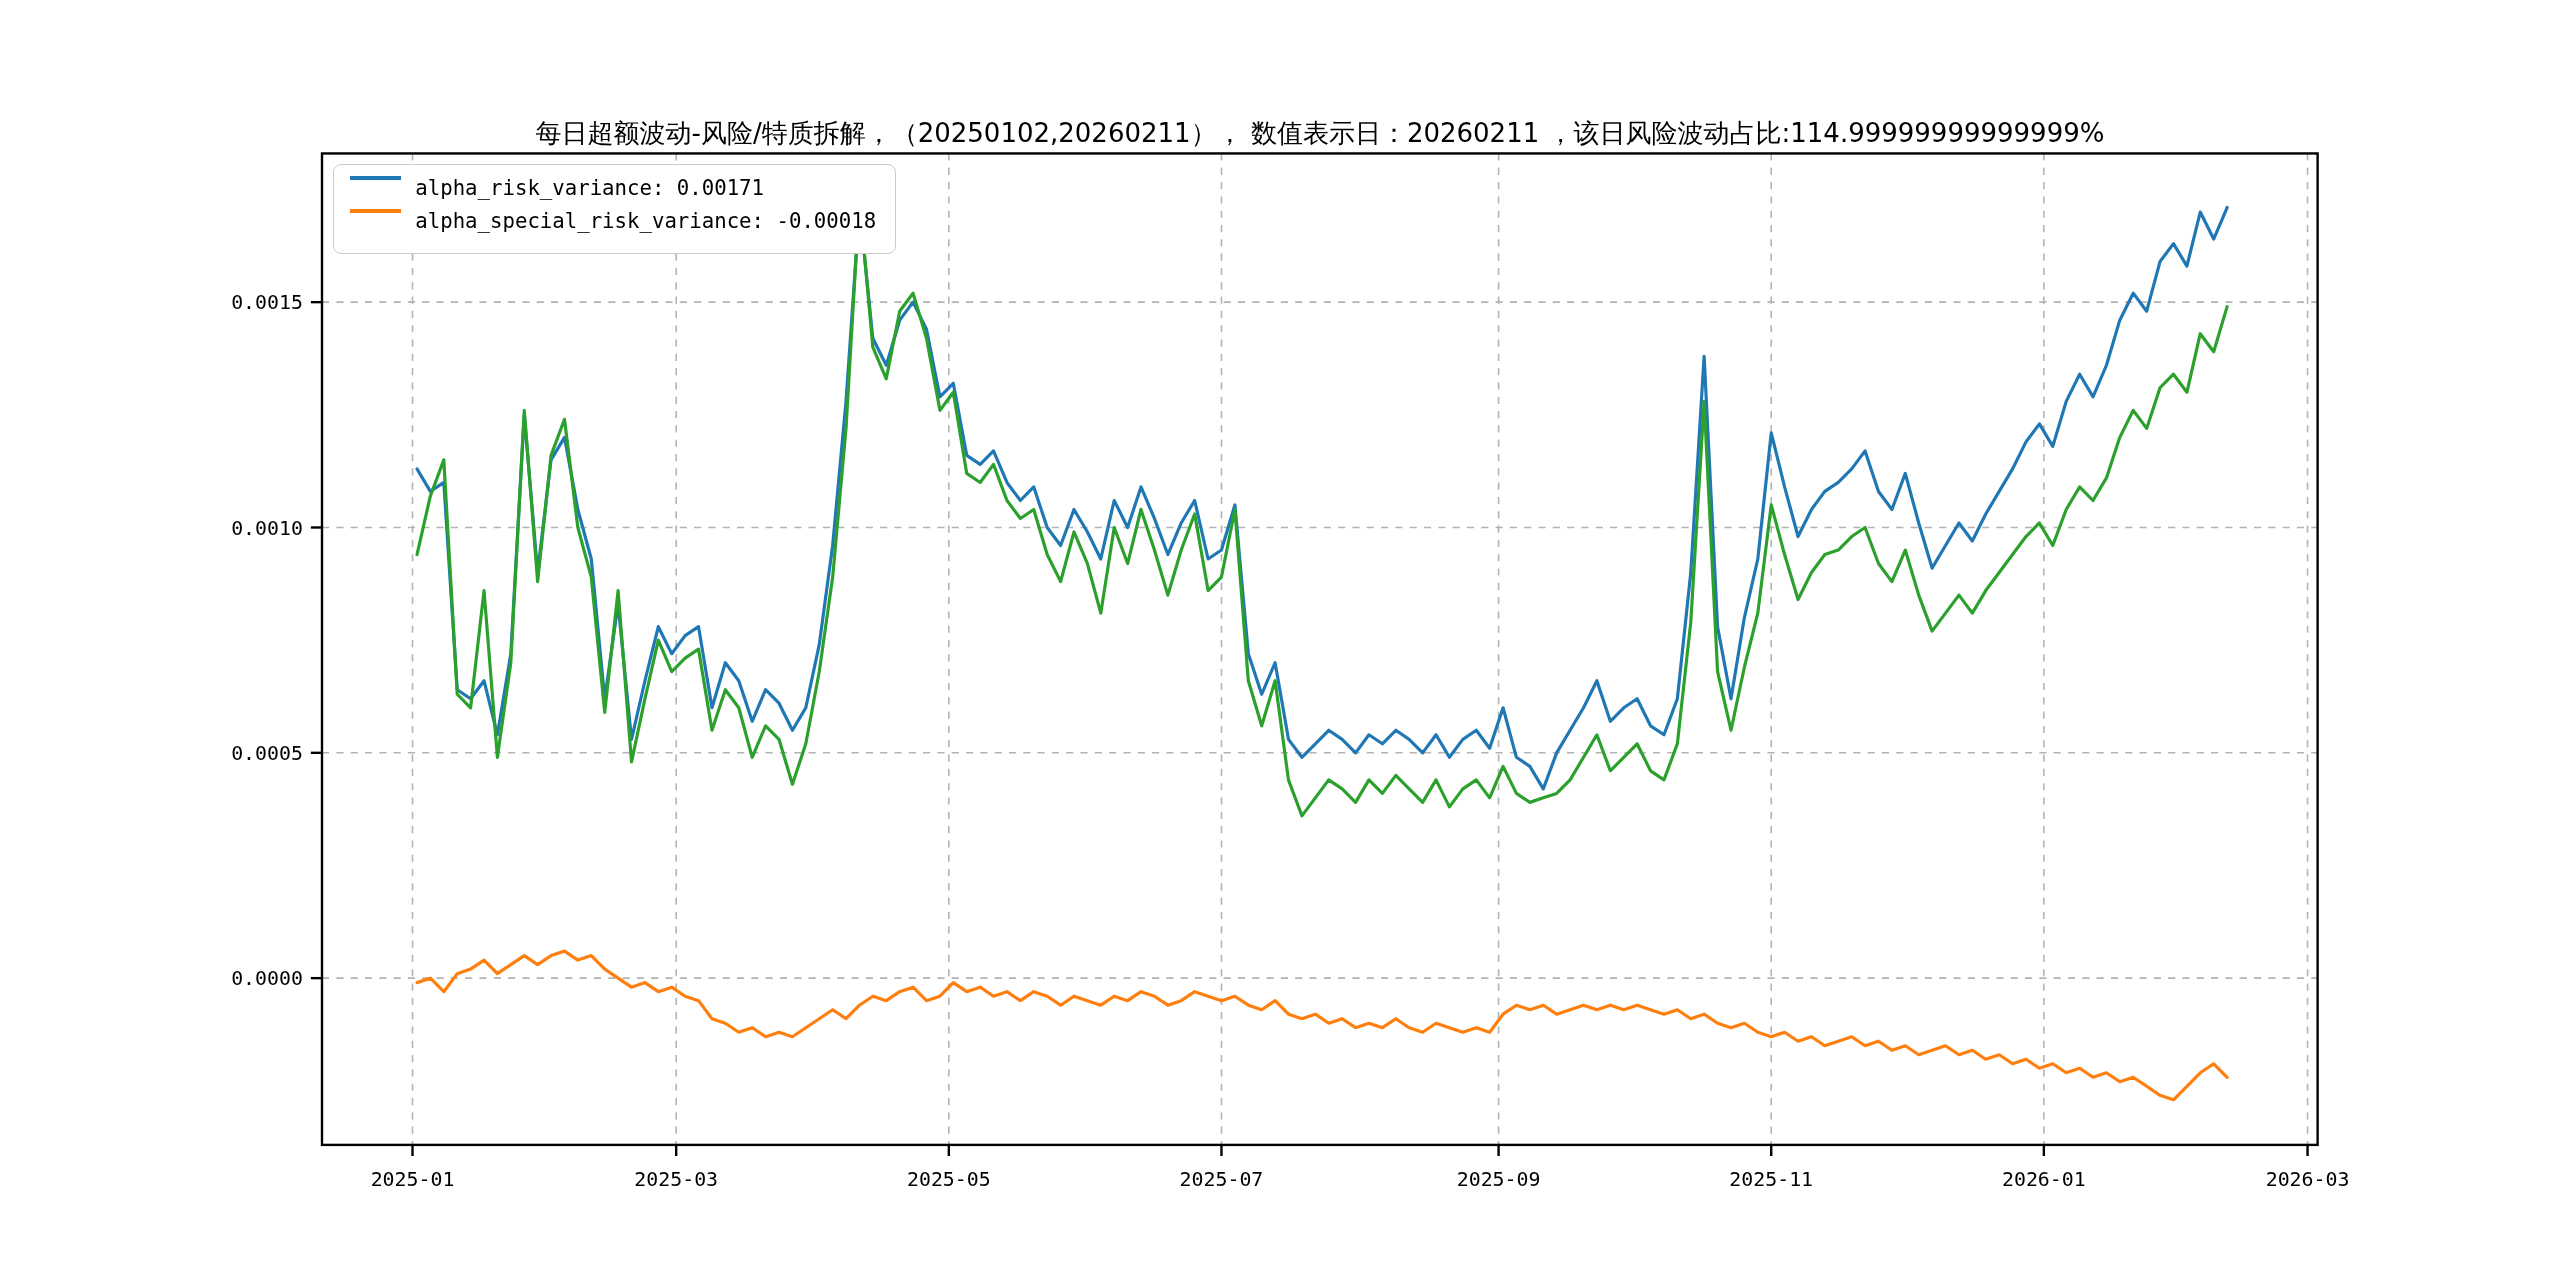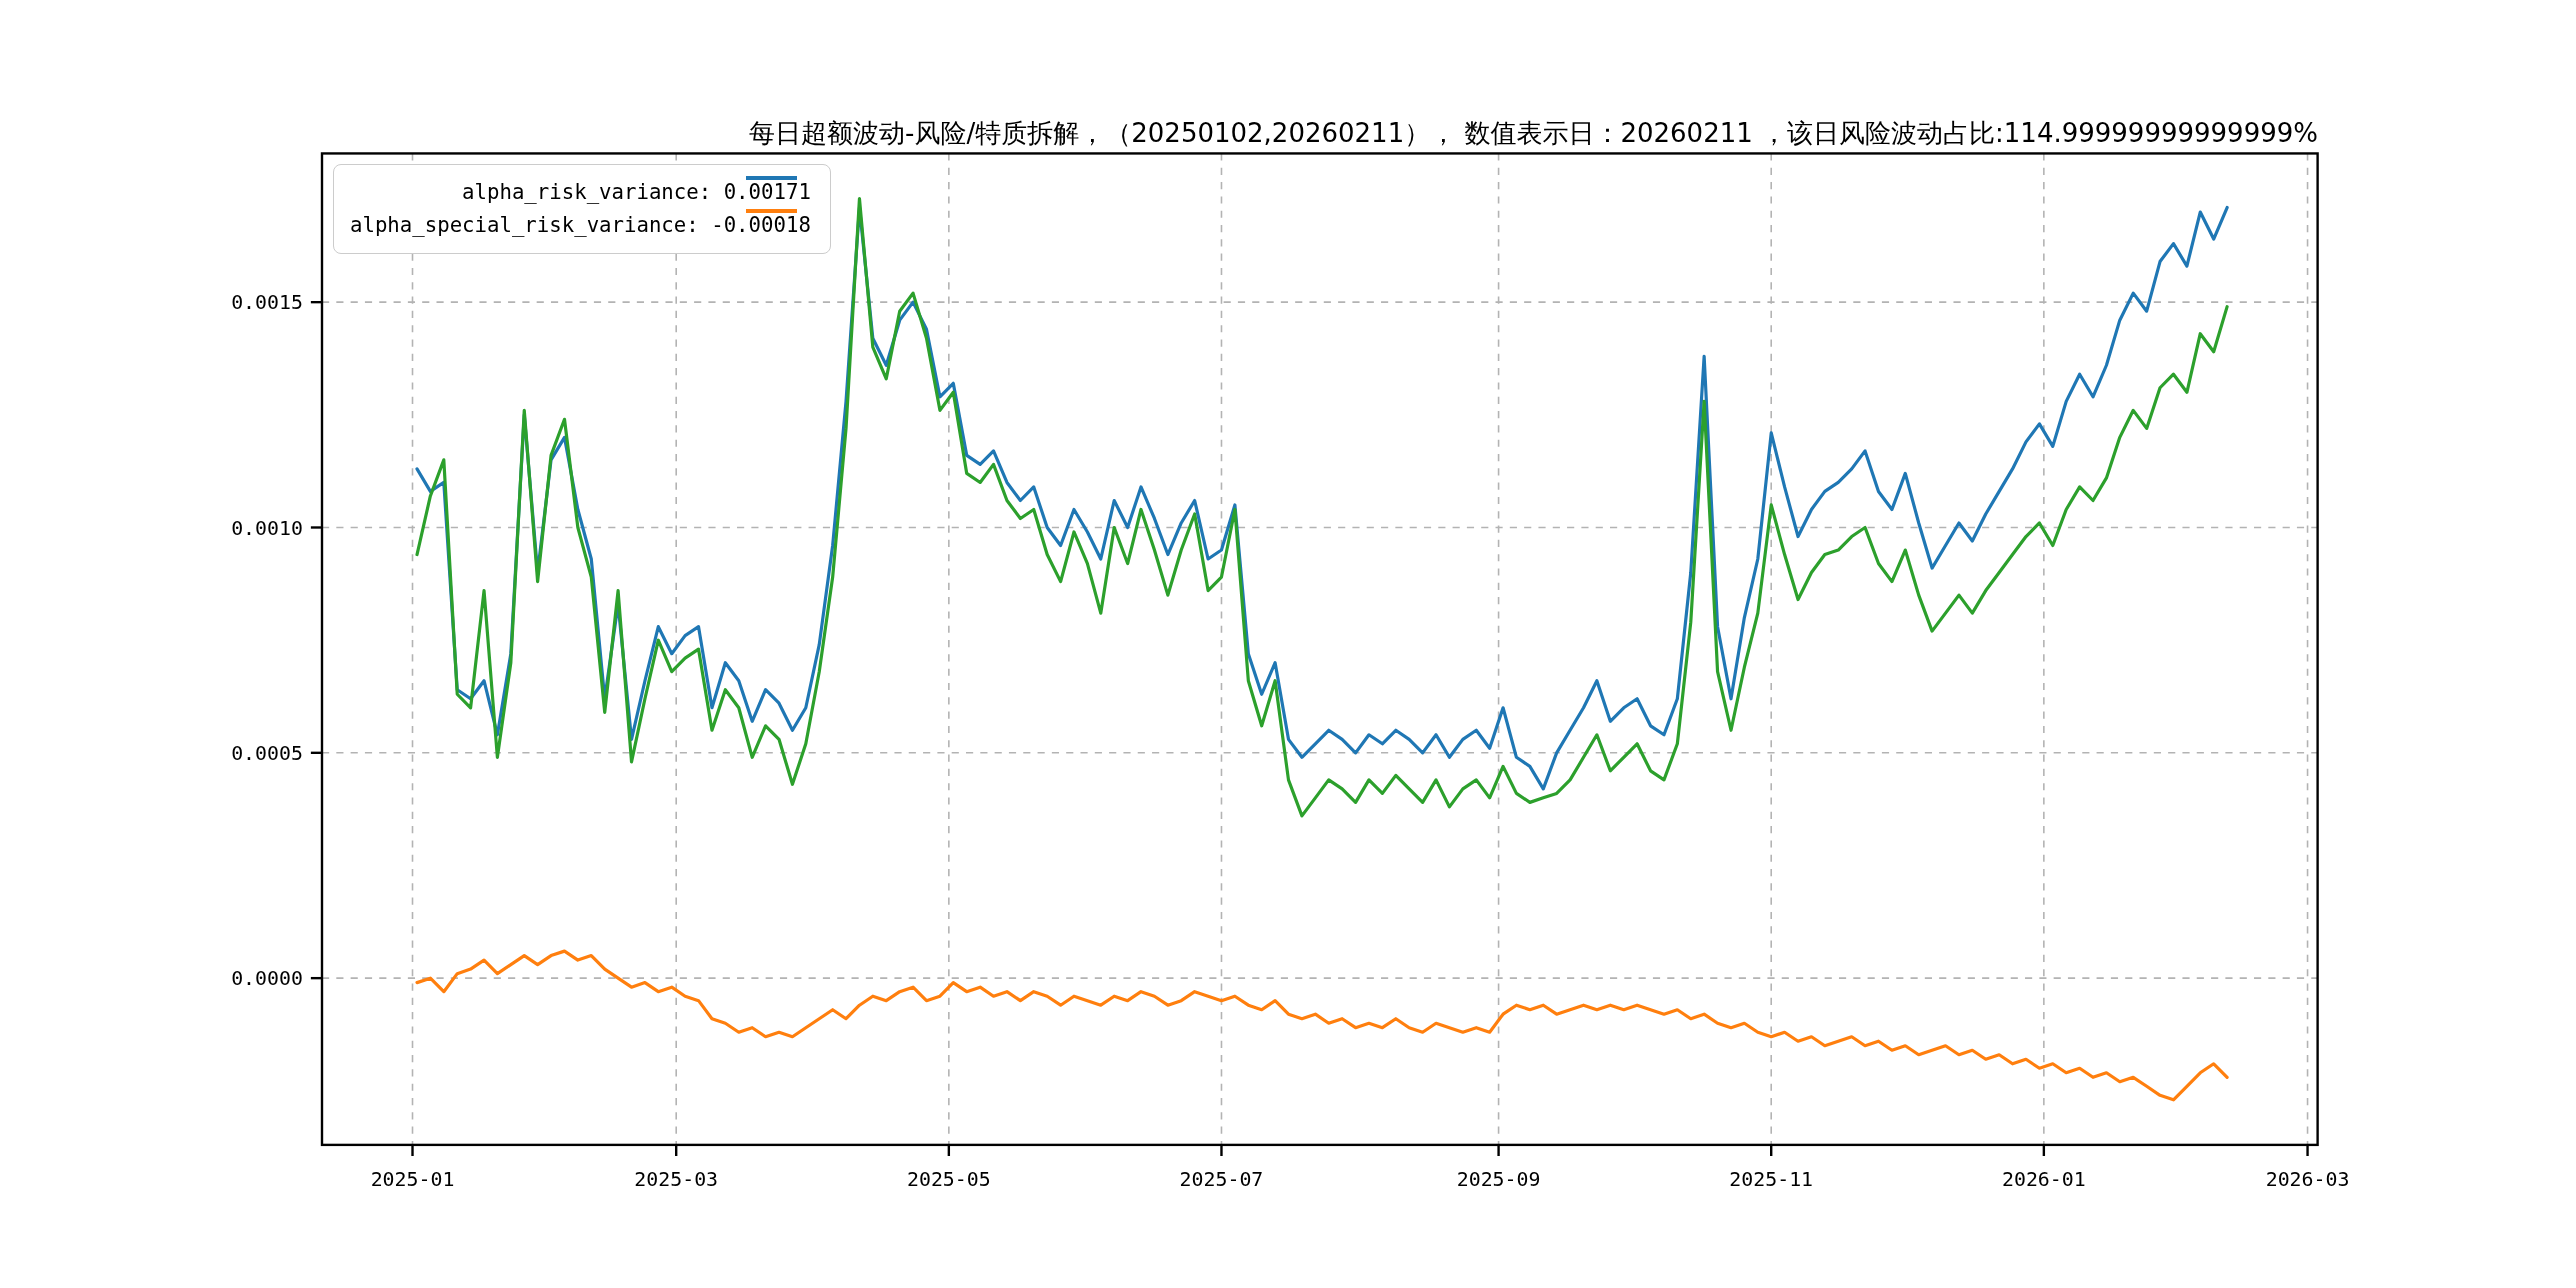--- a/index.html
+++ b/index.html
@@ -1,24 +1,24 @@
 <!DOCTYPE html>
 <html style="font-size:12.7px"><head>
 <meta charset="utf-8">
 <style>
   html,body{margin:0;padding:0;background:#ffffff;}
   .fig{position:relative;width:2576px;height:1288px;background:#ffffff;overflow:hidden;
        font-family:"DejaVu Sans",sans-serif;}
   .fig svg{position:absolute;left:0;top:0;}
-  .chart-title{position:absolute;left:322px;top:116px;width:1996px;text-align:right;
+  .chart-title{position:absolute;left:322px;top:116px;width:1996px;text-align:center;
        font-size:26px;color:#000;font-family:"DejaVu Sans",sans-serif;white-space:nowrap;}
   .legend{position:absolute;left:333px;top:164px;background:#ffffff;
        border:1.6px solid #cccccc;border-radius:8px;padding:11px 19px 11px 16px;
        box-sizing:border-box;}
-  .legend-row{display:flex;align-items:flex-end;height:33px;flex-direction:column;}
+  .legend-row{display:flex;align-items:flex-start;height:33px;}
   .swatch{display:inline-block;width:51px;height:4px;margin-right:14.3px;flex:0 0 auto;}
   .legend-label{font-size:20.7px;color:#000;font-family:"DejaVu Sans Mono","Liberation Mono",monospace;
        white-space:nowrap;}
   text{font-family:"DejaVu Sans Mono","Liberation Mono",monospace;}
 </style>
 </head>
 <body>
 
 <div class="fig">
   <svg id="chart-svg" width="2576" height="1288" viewBox="0 0 3240 1620">

